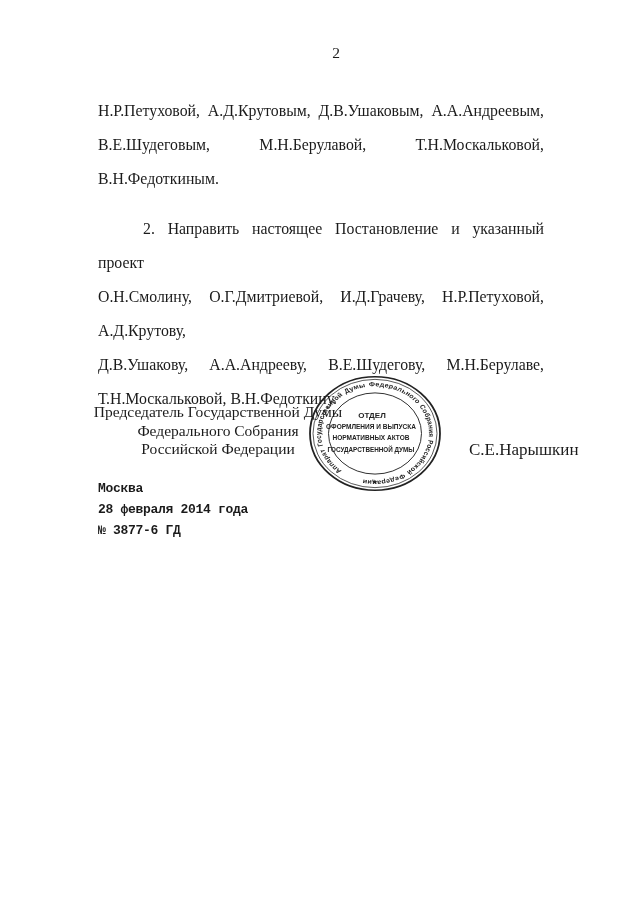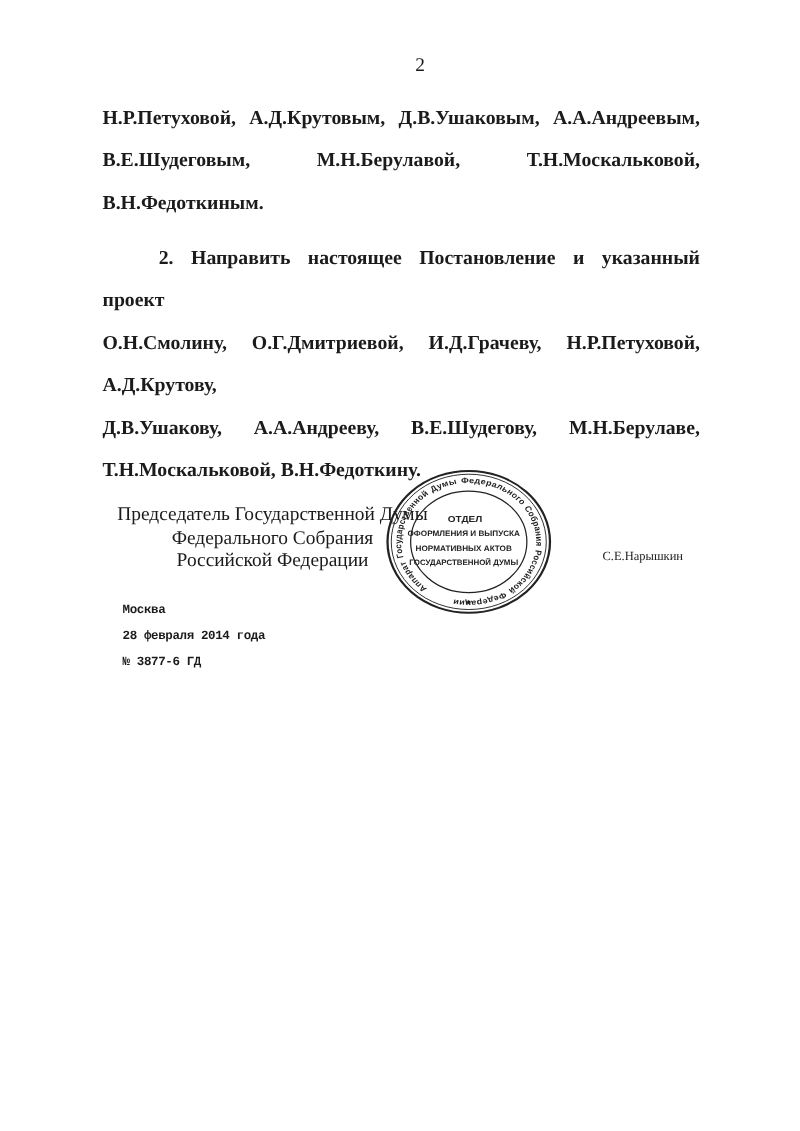--- a/index.html
+++ b/index.html
@@ -17,46 +17,46 @@
     left:97px; top:44px; width:478px;
     text-align:center;
     font-size:15.5px;
   }
 
   .body-text {
     left:82px; top:78px; width:478px;
     font-size:15.8px;
     line-height:34px;
   }
-  .para { margin:0;font-weight:bold; }
+  .para { margin:16px; }
   .para.sp-lg { margin-top:10px; }
   .para.sp-sm { margin-top:3px; }
   .line { text-align:justify; }
   .line.j { text-align-last:justify; }
   .line.indent { text-indent:45px; }
 
   .sig-title {
     left:92px; top:403px; width:252px;
     text-align:center;
     font-size:15.5px;
     line-height:18.5px;
   }
   .sig-name {
-    left:482px; top:440px;
-    font-size:10px;
+    left:469px; top:440px;
+    font-size:17px;
   }
 
   .stamp { left:308px; top:375px; }
   .stamp text { font-family:"Liberation Sans","DejaVu Sans",sans-serif; }
 
   .footer-block {
     left:98px; top:478px;
     font-family:"Liberation Mono","DejaVu Sans Mono",monospace;
     font-weight:bold;
-    font-size:10px;
+    font-size:13px;
     line-height:21px;
     letter-spacing:-0.3px;
   }
 </style>
 </head>
 <body>
 
 <div class="abs page-number">2</div>
 
 <div class="abs body-text">

